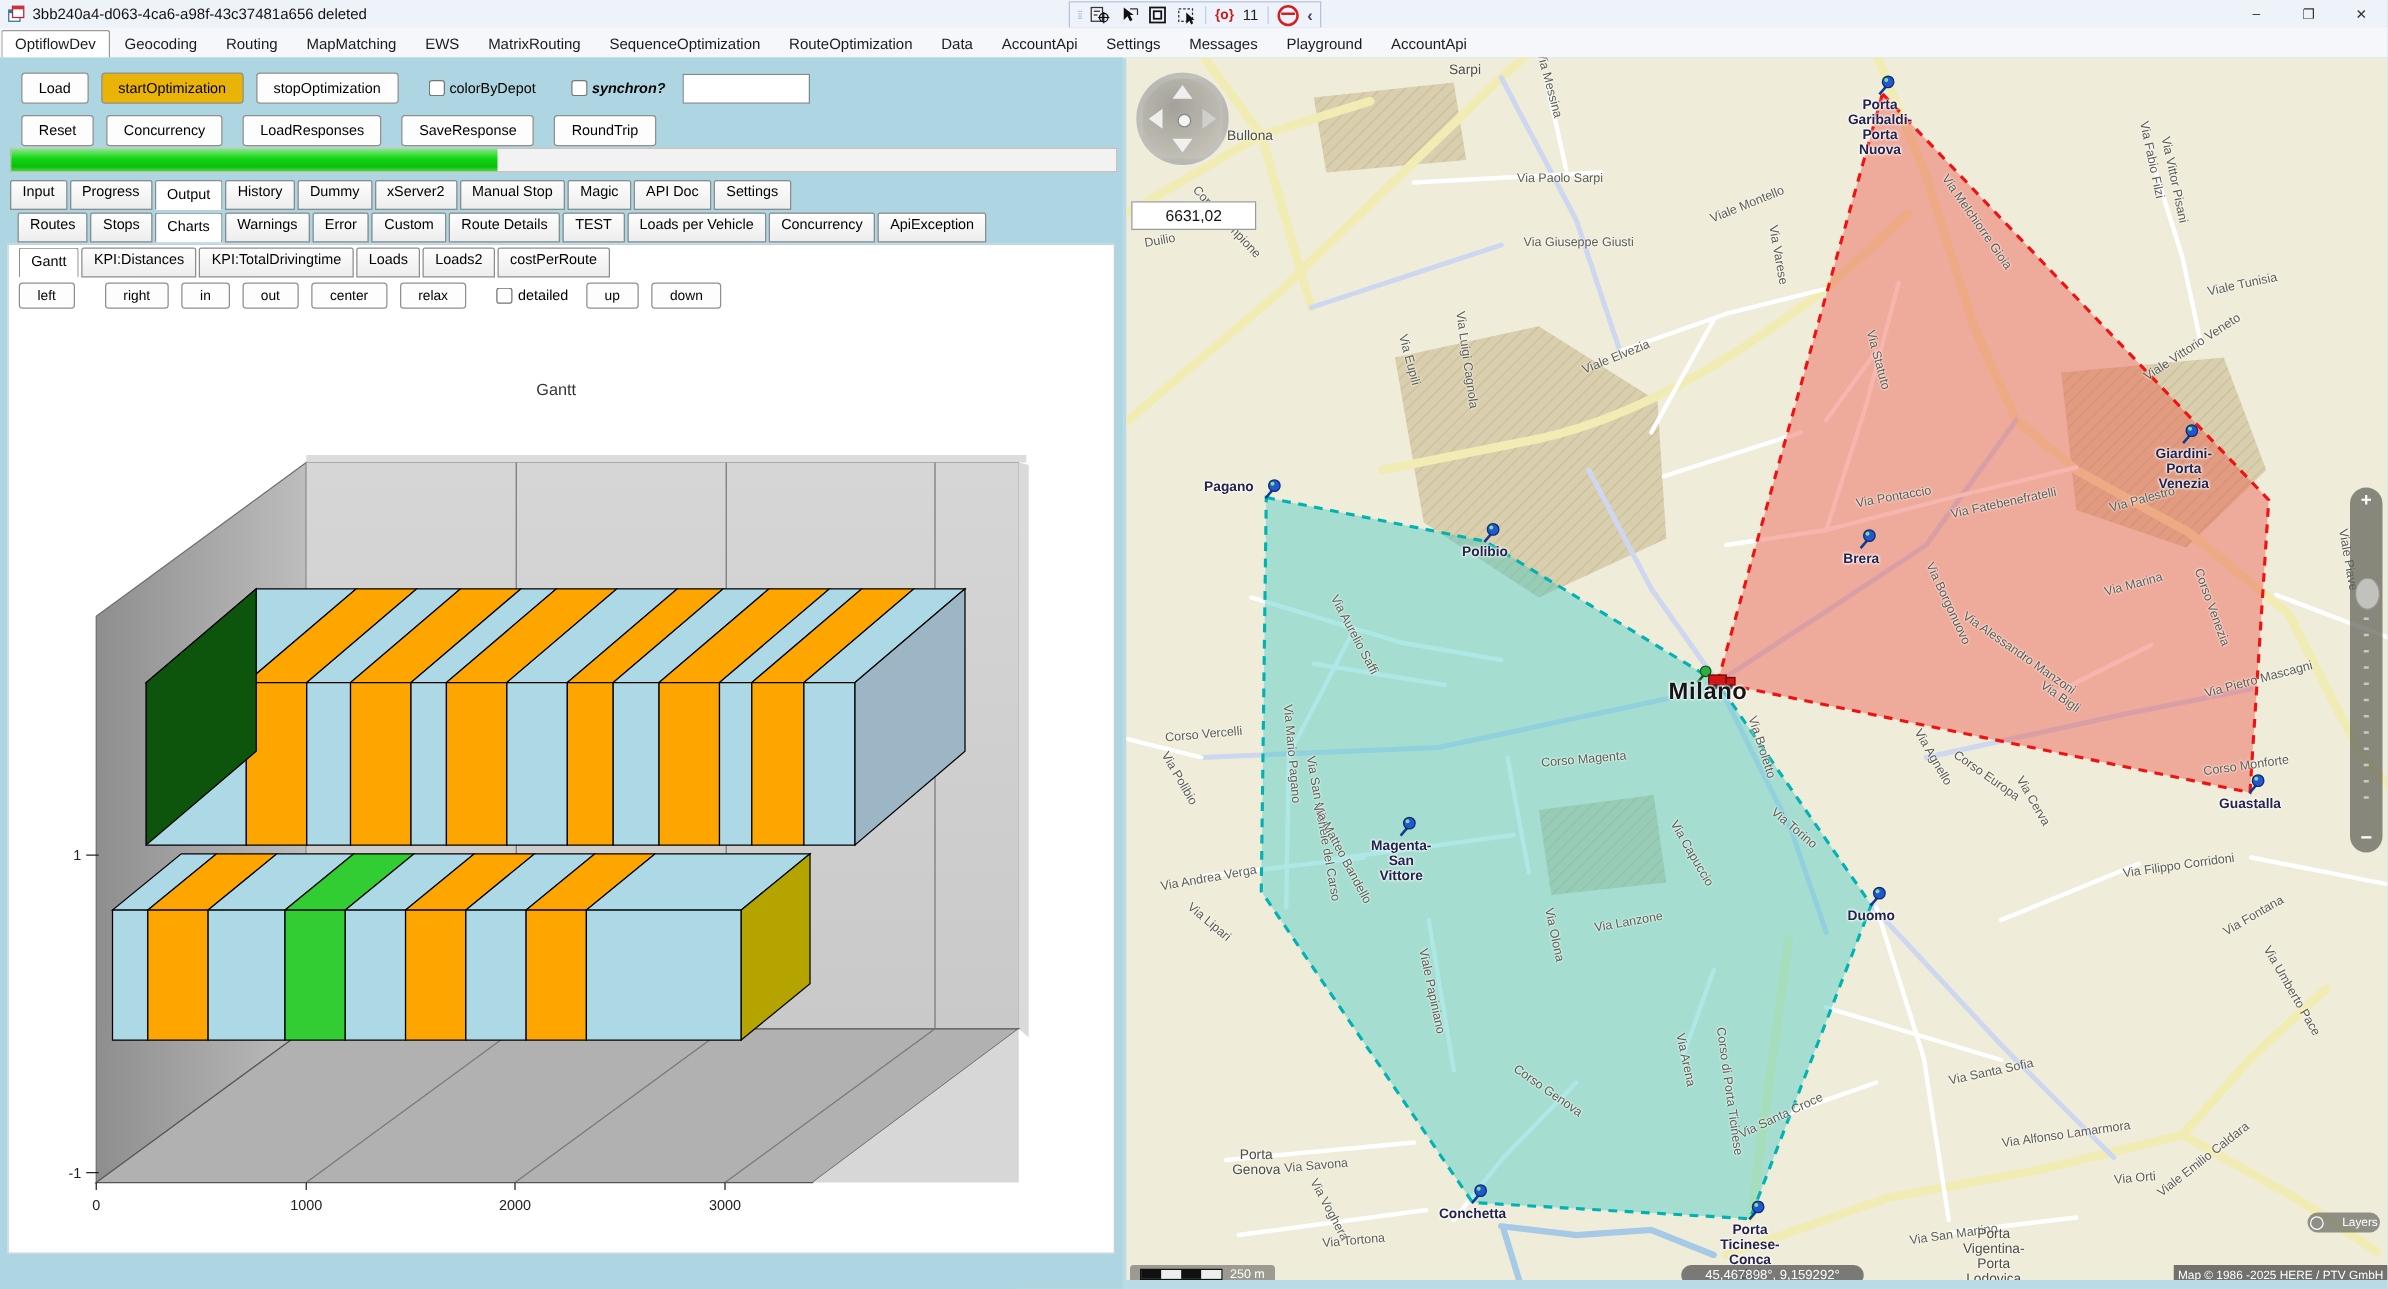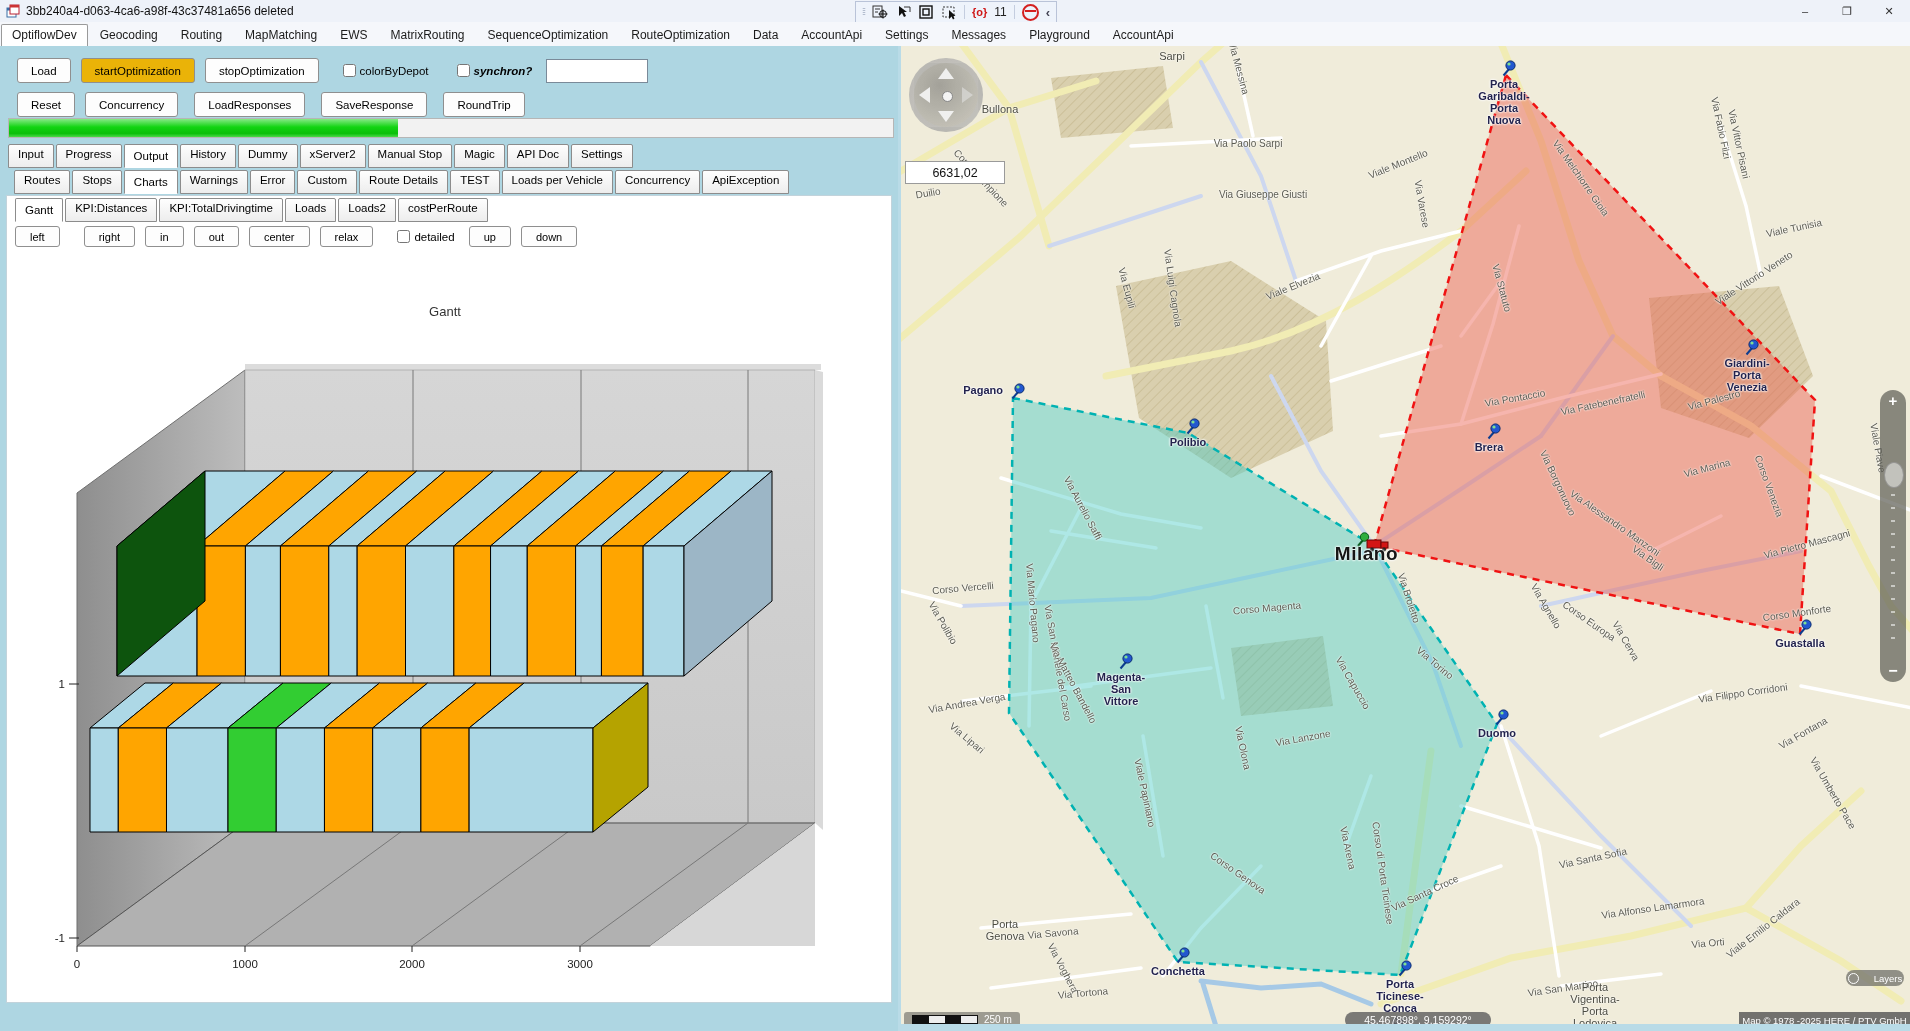--- a/index.html
+++ b/index.html
@@ -639,15 +639,15 @@
         <div style="background:#eee"></div>
         <div style="background:#111"></div>
         <div style="background:#eee"></div>
     </span>
     <span>250 m</span>
   </div>
   <div class="coordpill">
     <span>45,467898°, 9,159292°</span>
   </div>
   <div class="attrib">
-    <span>Map © 1978 -2025 HERE / PTV GmbH</span>
+    <span>Map © 1986 -2025 HERE / PTV GmbH</span>
   </div>
 </div>
 
 </body></html>

